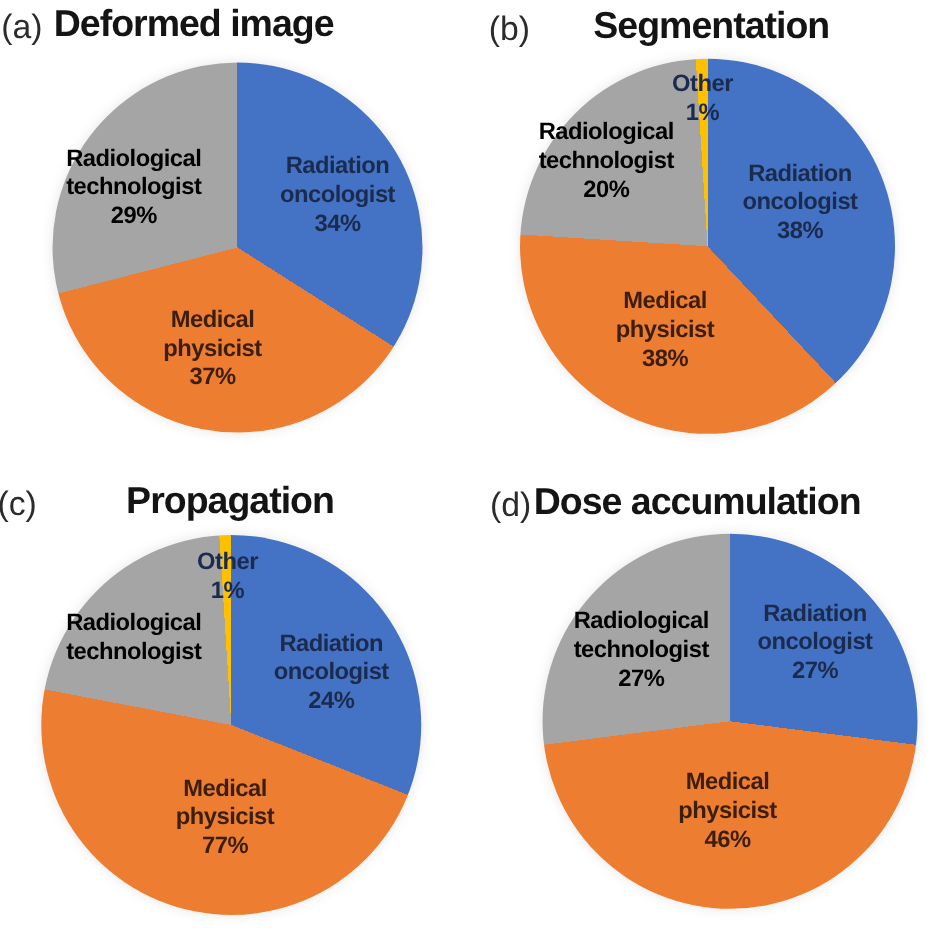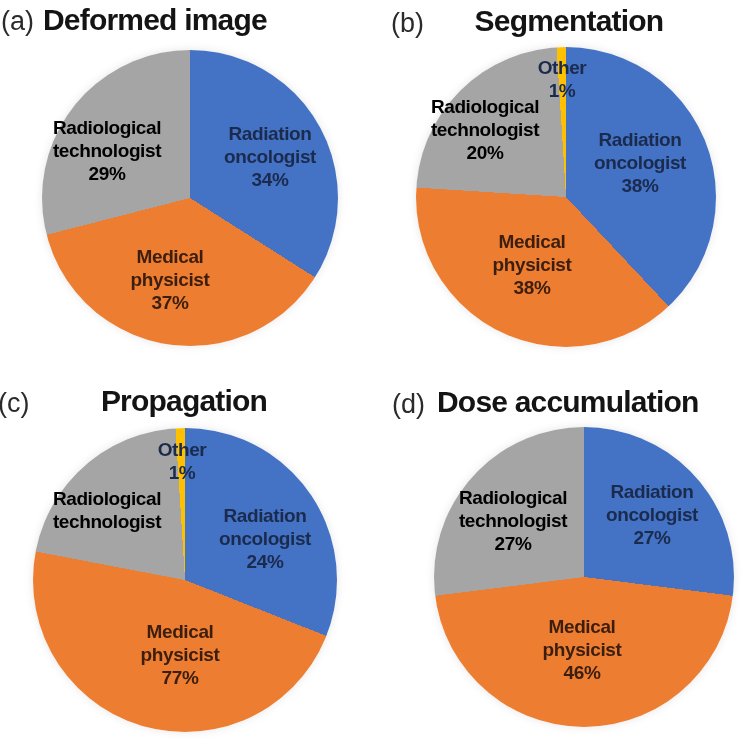--- a/index.html
+++ b/index.html
@@ -117,21 +117,21 @@
     </div>
     <div class="lbl on-orange" style="left:180px; top:654px;">
       <div>Medical</div>
       <div>physicist</div>
       <div>77%</div>
     </div>
   </section>
 
   <section>
     <span class="prefix" style="left:392px; top:389px;">(d)</span>
-    <h2 class="title" style="left:437px; top:385px;">Dose accumulation</h2>
+    <h2 class="title" style="left:427px; top:385px;">Dose accumulation</h2>
     <div class="pie" style="left: 434px; top: 427px; width: 300px; height: 300px; background: conic-gradient(rgb(68, 114, 196) 0deg, rgb(68, 114, 196) 97.2deg, rgb(237, 125, 49) 97.2deg, rgb(237, 125, 49) 262.8deg, rgb(165, 165, 165) 262.8deg, rgb(165, 165, 165) 360deg);"></div>
     <div class="lbl on-gray" style="left:513px; top:520px;">
       <div>Radiological</div>
       <div>technologist</div>
       <div>27%</div>
     </div>
     <div class="lbl on-blue" style="left:652px; top:514px;">
       <div>Radiation</div>
       <div>oncologist</div>
       <div>27%</div>

